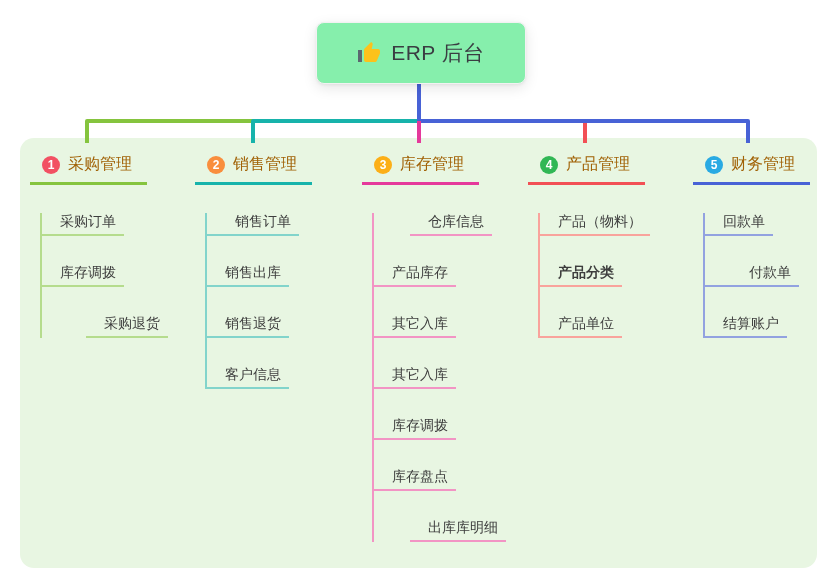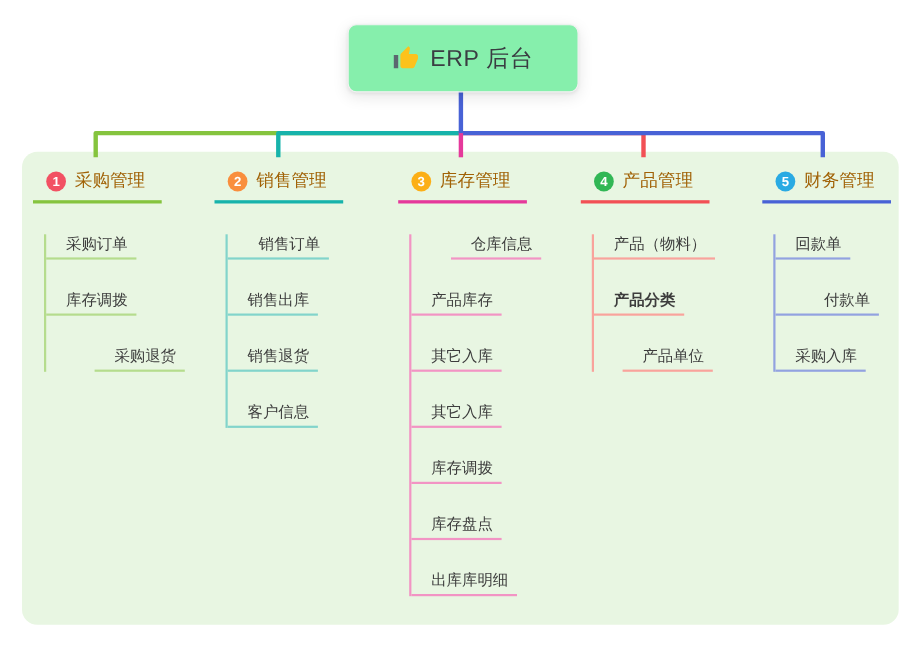--- a/index.html
+++ b/index.html
@@ -149,45 +149,45 @@
         <span class="badge" style="background: rgb(252, 175, 23);">3</span>
         <span class="branch-label">库存管理</span>
       </div>
       <div class="branch-items" style="border-left-color: rgb(242, 148, 196);">
           <div class="item" style="border-bottom-color: rgb(242, 148, 196); margin-left: 36px;">仓库信息</div>
           <div class="item" style="border-bottom-color: rgb(242, 148, 196);">产品库存</div>
           <div class="item" style="border-bottom-color: rgb(242, 148, 196);">其它入库</div>
           <div class="item" style="border-bottom-color: rgb(242, 148, 196);">其它入库</div>
           <div class="item" style="border-bottom-color: rgb(242, 148, 196);">库存调拨</div>
           <div class="item" style="border-bottom-color: rgb(242, 148, 196);">库存盘点</div>
-          <div class="item" style="border-bottom-color: rgb(242, 148, 196);">出库库明细</div>
+          <div class="item" style="border-bottom-color: rgb(242, 148, 196); margin-left: 36px;">出库库明细</div>
         </div>
     </div>
 
     <div class="branch branch-3">
       <div class="branch-header" style="border-bottom-color: rgb(242, 80, 85);">
         <span class="badge" style="background: rgb(49, 183, 85);">4</span>
         <span class="branch-label">产品管理</span>
       </div>
       <div class="branch-items" style="border-left-color: rgb(249, 163, 156);">
           <div class="item" style="border-bottom-color: rgb(249, 163, 156);">产品（物料）</div>
           <div class="item" style="border-bottom-color: rgb(249, 163, 156); font-weight: bold;">产品分类</div>
-          <div class="item" style="border-bottom-color: rgb(249, 163, 156); margin-left: 26px;">产品单位</div>
+          <div class="item" style="border-bottom-color: rgb(249, 163, 156);">产品单位</div>
         </div>
     </div>
 
     <div class="branch branch-4">
       <div class="branch-header" style="border-bottom-color: rgb(72, 98, 214);">
         <span class="badge" style="background: rgb(41, 170, 227);">5</span>
         <span class="branch-label">财务管理</span>
       </div>
       <div class="branch-items" style="border-left-color: rgb(146, 162, 224);">
           <div class="item" style="border-bottom-color: rgb(146, 162, 224);">回款单</div>
           <div class="item" style="border-bottom-color: rgb(146, 162, 224); padding-left: 44px;">付款单</div>
-          <div class="item" style="border-bottom-color: rgb(146, 162, 224);">采购入库</div>
+          <div class="item" style="border-bottom-color: rgb(146, 162, 224);">结算账户</div>
         </div>
     </div>
 
   </div>
 
   <svg class="connectors" viewBox="0 0 839 588" xmlns="http://www.w3.org/2000/svg">
     <path class="connector-b0" d="M 87 143 L 87 121 L 419 121" stroke="#85c43e"></path>
     <path class="connector-b1" d="M 253 143 L 253 121 L 419 121" stroke="#17b3ab"></path>
     <path class="connector-b3" d="M 585 143 L 585 121 L 419 121" stroke="#f25055"></path>
     <path class="connector-b4" d="M 748 143 L 748 121 L 419 121" stroke="#4862d6"></path>

